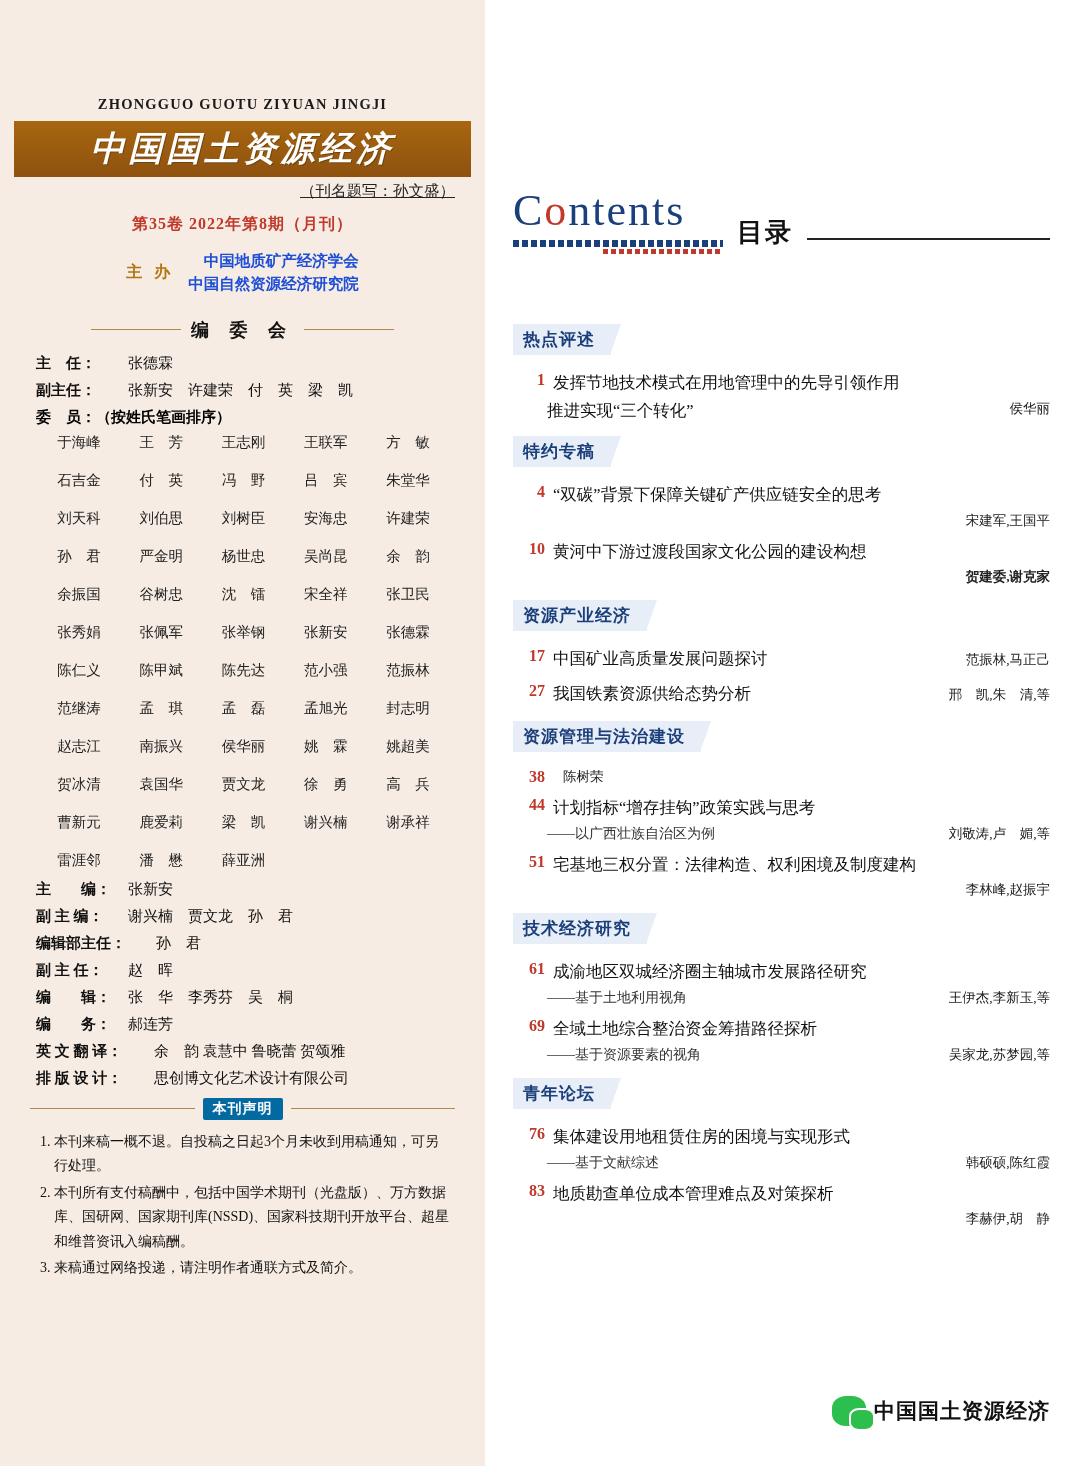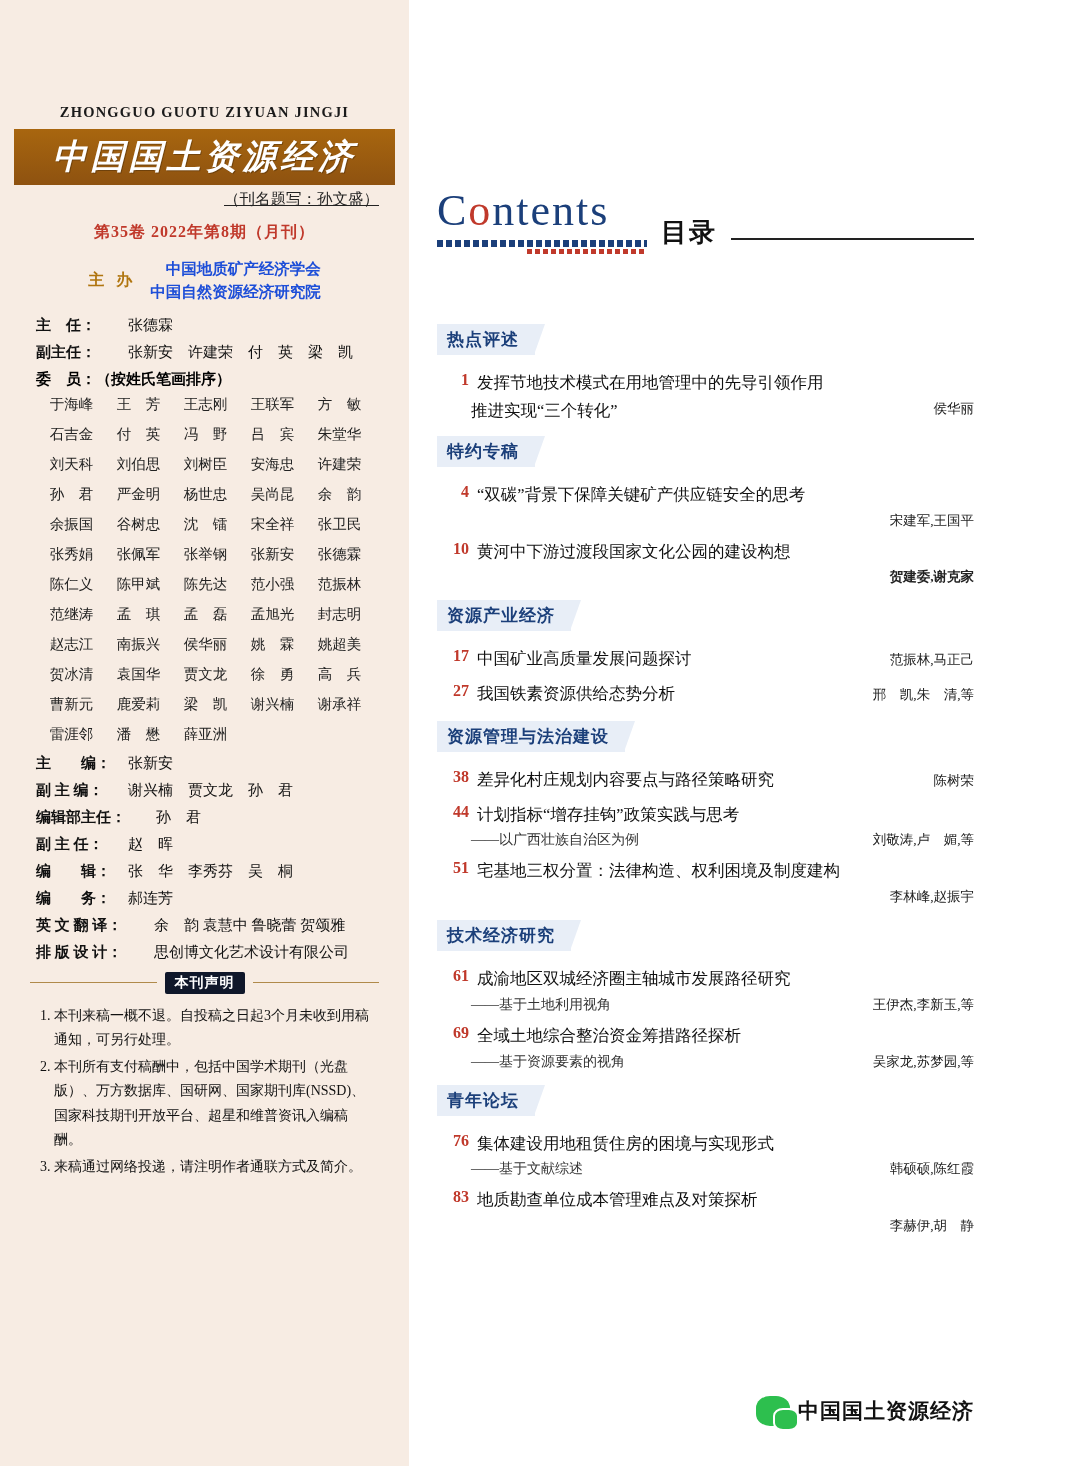--- a/index.html
+++ b/index.html
@@ -6,25 +6,25 @@
   body{
     width:1080px;height:1466px;
     font-family:"Liberation Serif", serif;
     background:#ffffff;
     overflow:hidden;
   }
   .page{position:relative;width:1080px;height:1466px;display:flex;}
 
   
   .left{
-    width:409px;height:1466px;
+    width:485px;height:1466px;
     background:#f7ece3;
     position:relative;
     box-sizing:border-box;
-    padding:8px 30px;
+    padding:0 30px;
   }
   .pinyin{
     margin-top:96px;
     text-align:center;
     font-family:"Liberation Serif", serif;
     font-weight:bold;
     letter-spacing:1.2px;
     font-size:14.5px;
     color:#1a1a1a;
   }
@@ -80,35 +80,35 @@
   .rows{margin-top:12px;padding:0 6px;}
   .row{display:flex;font-size:15px;color:#111;margin-bottom:8px;align-items:flex-start;}
   .row .lbl{
     width:92px;flex:0 0 92px;font-weight:bold;
     display:flex;justify-content:space-between;
   }
   .row .val{flex:1;}
   .namegrid{
     display:grid;
     grid-template-columns:repeat(5,1fr);
-    row-gap:11px;
+    row-gap:19px;
     font-size:14.5px;
     color:#222;
     margin:6px 0 10px 2px;
     text-align:center;
   }
   .members-label{font-size:15px;font-weight:bold;margin-top:4px;}
 
   .decl-wrap{margin-top:10px;}
   .decl-head{
     display:flex;align-items:center;justify-content:center;gap:8px;
   }
   .decl-head .ln{height:1px;background:#b08a4a;flex:1;}
   .decl-head .badge{
-    background:#0f172a;color:#fff;font-size:14px;font-weight:bold;
+    background:#0369a1;color:#fff;font-size:14px;font-weight:bold;
     padding:2px 10px;border-radius:2px;letter-spacing:1px;
   }
   ol.decl{
     margin:10px 4px 0 4px;padding-left:20px;
     font-size:14px;line-height:1.75;color:#111;
   }
   ol.decl li{margin-bottom:2px;}
   .contact{
     margin-top:12px;padding-top:10px;border-top:1px solid #c9a06a;
     font-size:13.5px;line-height:1.85;color:#111;
@@ -198,20 +198,25 @@
     <div class="issue">第35卷  2022年第8期（月刊）</div>
 
     <div class="host">
       <div class="host-label">主 办</div>
       <div class="host-lines">
         <div>中国地质矿产经济学会</div>
         <div>中国自然资源经济研究院</div>
       </div>
     </div>
 
+    <div class="board-head">
+      <div class="line"></div>
+      <div class="txt">编  委  会</div>
+      <div class="line"></div>
+    </div>
 
     <div class="rows">
       <div class="row">
         <div class="lbl">主　任：</div>
         <div class="val">张德霖</div>
       </div>
       <div class="row">
         <div class="lbl">副主任：</div>
         <div class="val">张新安　许建荣　付　英　梁　凯</div>
       </div>
@@ -378,21 +383,20 @@
           <span class="ttl">我国铁素资源供给态势分析</span>
           <span class="authors">邢　凯,朱　清,等</span>
         </div>
       </div>
 
       
       <div class="sect">资源管理与法治建设</div>
       <div class="entry">
         <div class="pg">38</div>
         <div class="line-with-author">
-          <span class="ttl">差异化村庄规划内容要点与路径策略研究</span>
           <span class="authors">陈树荣</span>
         </div>
       </div>
       <div class="entry">
         <div class="pg">44</div>
         <div class="ttl">计划指标“增存挂钩”政策实践与思考</div>
       </div>
       <div class="sub">
         <span>——以广西壮族自治区为例</span>
         <span class="authors">刘敬涛,卢　媚,等</span>

